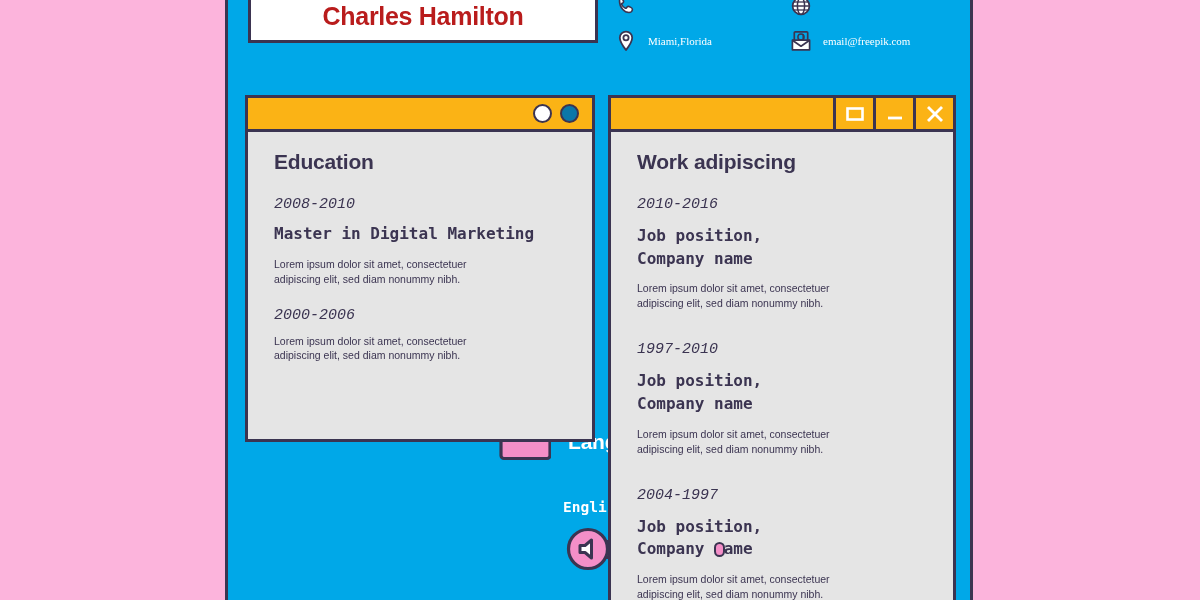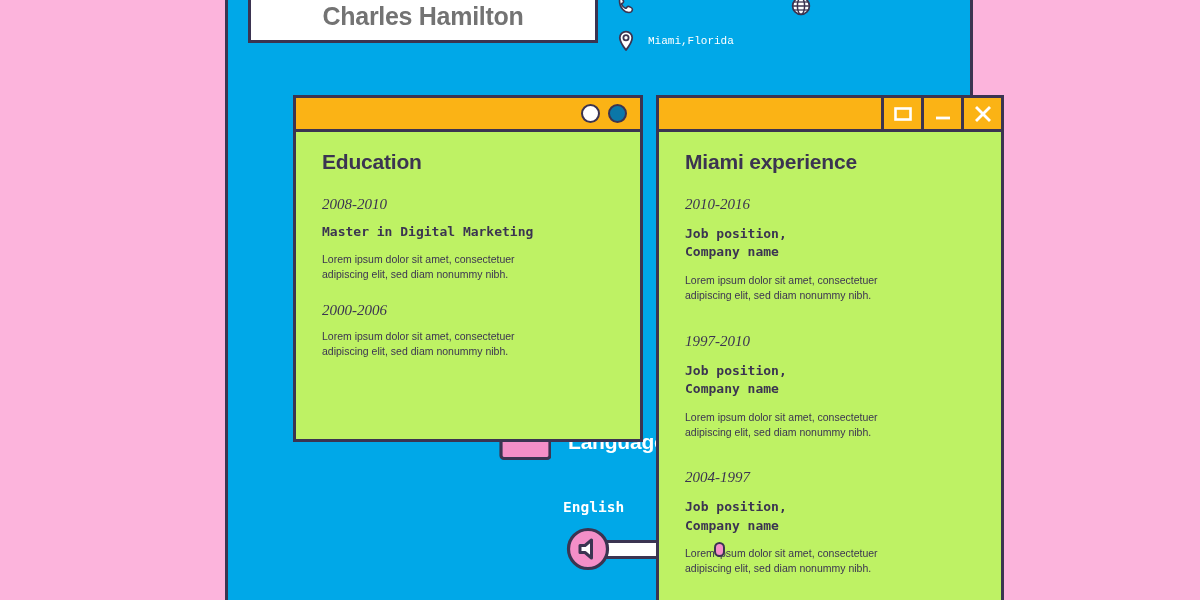--- a/index.html
+++ b/index.html
@@ -42,21 +42,21 @@
     background: #FFFFFF;
     border: 3px solid #3B3451;
     box-sizing: border-box;
     display: flex;
     align-items: center;
     justify-content: center;
   }
   .name-plate-text {
     font-size: 25px;
     font-weight: bold;
-    color: #737373;
+    color: #b91c1c;
     letter-spacing: -0.3px;
     white-space: nowrap;
   }
 
   
   .contact-grid {
     position: absolute;
     left: 385px;
     top: 48px;
     width: 350px;
@@ -71,34 +71,33 @@
   }
   .contact-icon {
     width: 26px;
     height: 26px;
     flex: 0 0 26px;
     display: flex;
     align-items: center;
     justify-content: center;
   }
   .contact-text {
-    font-family: Liberation Mono, monospace;
+    font-family: Liberation Serif, serif;
     font-size: 11px;
     color: #FFFFFF;
     white-space: nowrap;
     letter-spacing: 0px;
   }
 
   
   .win {
     position: absolute;
-    background: #bef264;
+    background: #e5e5e5;
     border: 3px solid #3B3451;
     box-sizing: border-box;
-    margin-left: 48px;
   }
   .win-bar {
     height: 34px;
     background: #FBB315;
     border-bottom: 3px solid #3B3451;
     box-sizing: border-box;
     display: flex;
     align-items: center;
     justify-content: flex-end;
     padding: 0;
@@ -156,30 +155,30 @@
     font-weight: bold;
     color: #3B3451;
     margin: 0 0 22px 0;
     letter-spacing: -0.2px;
   }
 
   .entry { margin-bottom: 20px; }
   .entry:last-child { margin-bottom: 0; }
 
   .entry-date {
-    font-family: Liberation Serif, serif;
+    font-family: Liberation Mono, monospace;
     font-style: italic;
     font-size: 15px;
     color: #3B3451;
     margin-bottom: 10px;
   }
   .entry-title {
     font-family: "DejaVu Sans Mono", monospace;
     font-weight: bold;
-    font-size: 13px;
+    font-size: 16px;
     color: #3B3451;
     line-height: 1.42;
     margin-bottom: 11px;
     white-space: pre-line;
   }
   .entry-desc {
     font-family: Liberation Sans, sans-serif;
     font-size: 10.5px;
     color: #3B3451;
     line-height: 1.42;
@@ -290,20 +289,32 @@
       <div class="contact-item">
         <span class="contact-icon">
           <svg width="24" height="24" viewBox="0 0 24 24">
             <path d="M12 2.6c-3.5 0-6.2 2.7-6.2 6.1 0 4.4 5.2 11 6.2 12.3 1-1.3 6.2-7.9 6.2-12.3 0-3.4-2.7-6.1-6.2-6.1z" fill="#FFFFFF" stroke="#3B3451" stroke-width="1.8" stroke-linejoin="round"></path>
             <circle cx="12" cy="8.8" r="2.6" fill="#FFFFFF" stroke="#3B3451" stroke-width="1.8"></circle>
           </svg>
         </span>
         <span class="contact-text">Miami,Florida</span>
       </div>
 
+      <div class="contact-item">
+        <span class="contact-icon">
+          <svg width="24" height="24" viewBox="0 0 24 24">
+            <rect x="5.3" y="2.8" width="13.4" height="10.4" rx="1" fill="#00A8E8" stroke="#3B3451" stroke-width="1.7"></rect>
+            <circle cx="12" cy="8" r="3.1" fill="none" stroke="#3B3451" stroke-width="1.5"></circle>
+            <path d="M14.2 6.2v3.2" stroke="#3B3451" stroke-width="1.5" stroke-linecap="round"></path>
+            <path d="M3.4 11.2h17.2v9.6H3.4z" fill="#FFFFFF" stroke="#3B3451" stroke-width="1.7" stroke-linejoin="round"></path>
+            <path d="M3.4 11.2l8.6 6 8.6-6" fill="none" stroke="#3B3451" stroke-width="1.7" stroke-linejoin="round"></path>
+          </svg>
+        </span>
+        <span class="contact-text">email@freepik.com</span>
+      </div>
 
     </div>
 
     <div class="languages-block">
       <div class="languages-head">
         <span>
           <svg width="53" height="44" viewBox="0 0 53 44">
             <path d="M3 8.5c0-1.6 1.3-2.9 2.9-2.9h10.6c1.2 0 2.3.7 2.7 1.8l1.3 3.2h28.6c1.6 0 2.9 1.3 2.9 2.9v24.1c0 1.6-1.3 2.9-2.9 2.9H5.9c-1.6 0-2.9-1.3-2.9-2.9z" fill="#F48FC8" stroke="#3B3451" stroke-width="3.2" stroke-linejoin="round"></path>
             <path d="M8 16.5h38" fill="none" stroke="#3B3451" stroke-width="3.2" stroke-linecap="round"></path>
           </svg>
@@ -367,21 +378,21 @@
         </span>
         <span class="ctrl">
           <svg width="22" height="22" viewBox="0 0 22 22">
             <line x1="4" y1="4" x2="18" y2="18" stroke="#FFFFFF" stroke-width="2.8"></line>
             <line x1="18" y1="4" x2="4" y2="18" stroke="#FFFFFF" stroke-width="2.8"></line>
           </svg>
         </span>
       </div>
     </div>
     <div class="win-body">
-      <h2 class="section-title">Miami experience</h2>
+      <h2 class="section-title">Work adipiscing</h2>
 
       <div class="entry">
         <div class="entry-date">2010-2016</div>
         <div class="entry-title">Job position,
 Company name</div>
         <div class="entry-desc">Lorem ipsum dolor sit amet, consectetuer
 adipiscing elit, sed diam nonummy nibh.</div>
       </div>
 
       <div class="entry">

